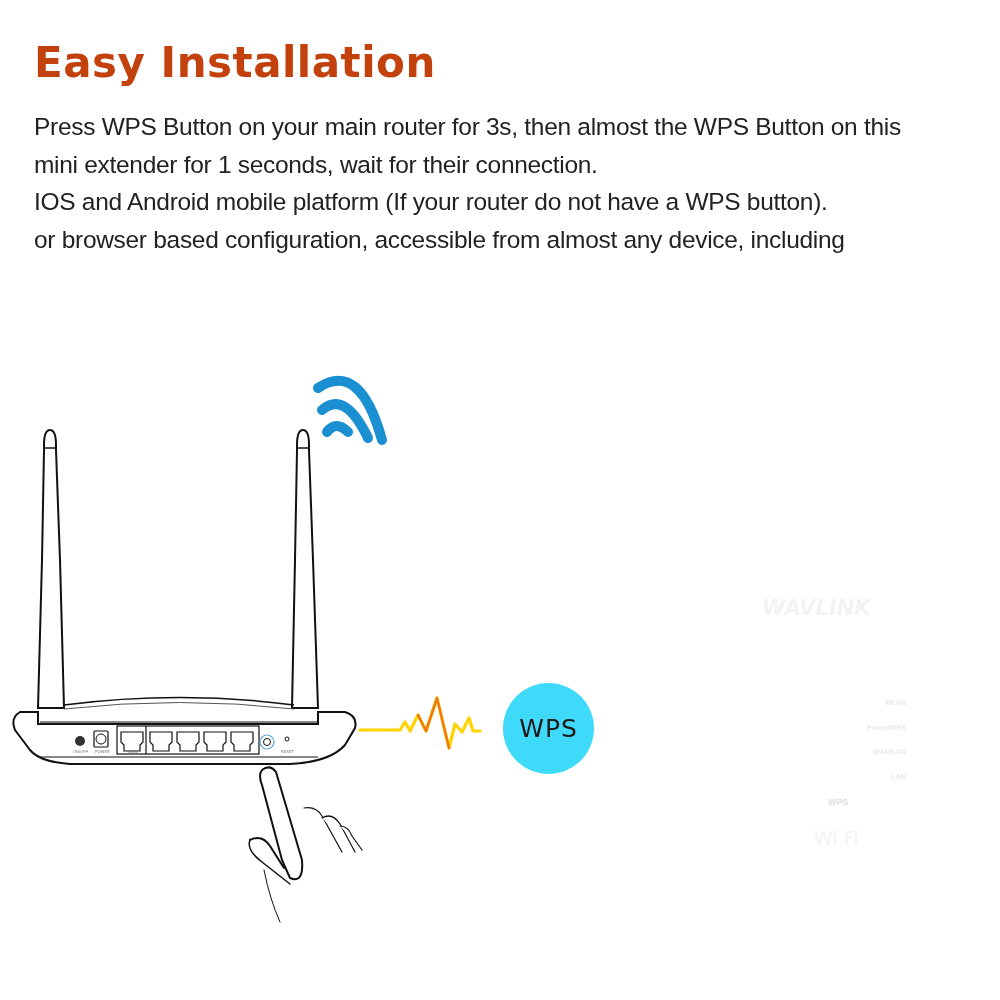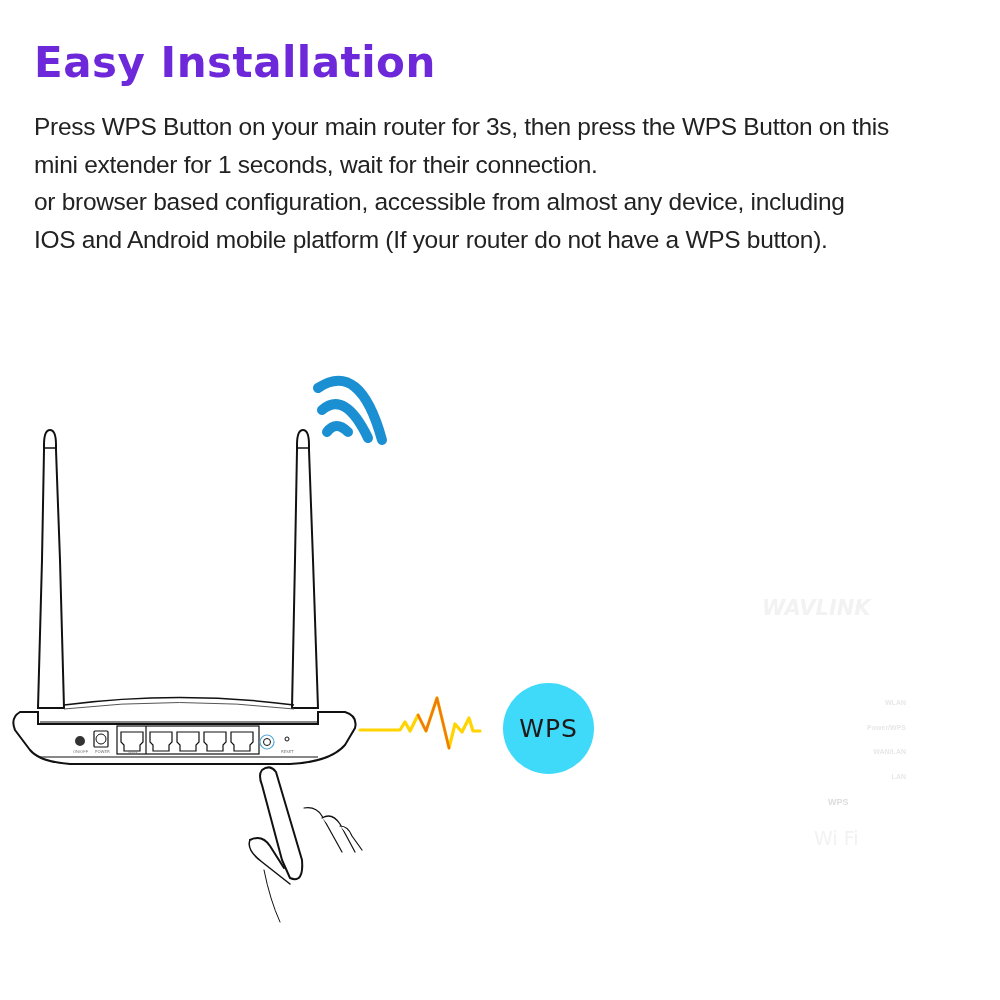--- a/index.html
+++ b/index.html
@@ -1,20 +1,20 @@
 <!DOCTYPE html>
 <html><head>
 <meta charset="utf-8">
 <style>
   html, body { margin:0; padding:0; background:#ffffff; }
   body { width:1000px; height:1000px; position:relative; overflow:hidden;
          font-family:"DejaVu Sans", sans-serif; }
   .title { position:absolute; left:34px; top:38px; margin:0;
            font-family:"DejaVu Sans", sans-serif; font-weight:bold;
-           font-size:42px; color:#6d28d9; letter-spacing:0.5px; }
+           font-size:42px; color:#c2410c; letter-spacing:0.5px; }
   .desc { position:absolute; left:34px; top:108px; width:960px;
           font-family:"Liberation Sans", sans-serif; font-size:24.5px;
           line-height:37.5px; color:#222; letter-spacing:-0.3px; }
   .desc p { margin:0; white-space:nowrap; }
   .illus { position:absolute; left:0; top:0; width:1000px; height:1000px; }
   .wps-badge { position:absolute; left:503px; top:683px; width:91px; height:91px;
                border-radius:50%; background:#3fd9f9; display:flex; align-items:center;
                justify-content:center; font-family:"DejaVu Sans", sans-serif;
                font-size:25px; color:#1f1a1a; letter-spacing:1px; }
   .led-label { position:absolute; font-family:"Liberation Sans", sans-serif; font-weight:bold;
@@ -28,24 +28,24 @@
   .port-label { position:absolute; font-family:"Liberation Sans", sans-serif; font-size:4px; color:#777; }
 </style>
 </head>
 <body>
 
 
 
 <h1 class="title">Easy Installation</h1>
 
 <div class="desc">
-  <p>Press WPS Button on your main router for 3s, then press the WPS Button on this</p>
+  <p>Press WPS Button on your main router for 3s, then almost the WPS Button on this</p>
   <p>mini extender for 1 seconds, wait for their connection.</p>
+  <p>IOS and Android mobile platform (If your router do not have a WPS button).</p>
   <p>or browser based configuration, accessible from almost  any device, including</p>
-  <p>IOS and Android mobile platform (If your router do not have a WPS button).</p>
 </div>
 
 <svg class="illus" viewBox="0 0 1000 1000" xmlns="http://www.w3.org/2000/svg">
   <defs>
     <linearGradient id="waveGrad" x1="0" y1="0" x2="0" y2="1">
       <stop offset="0" stop-color="#f07a10"></stop>
       <stop offset="0.45" stop-color="#ffd400"></stop>
       <stop offset="1" stop-color="#f07a10"></stop>
     </linearGradient>
     <linearGradient id="bodyGrad" x1="0" y1="0" x2="1" y2="0">

